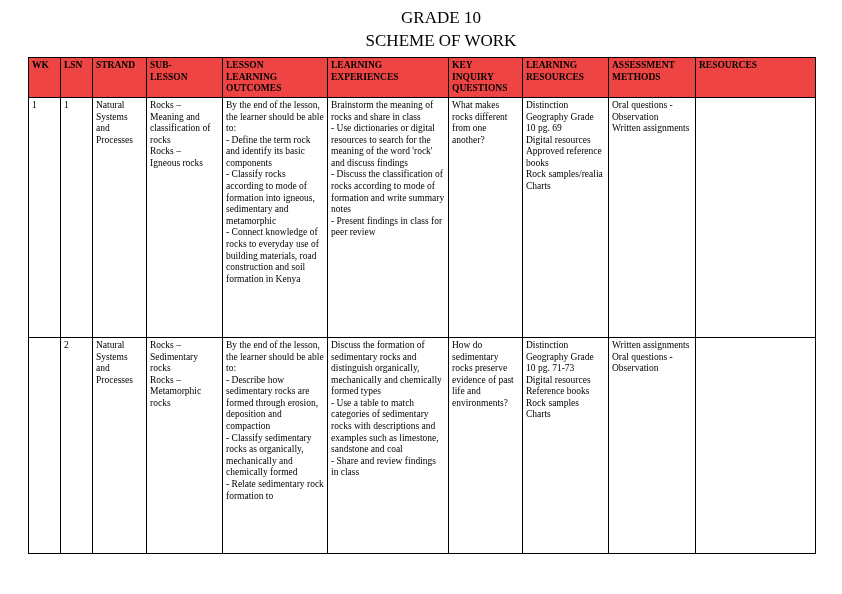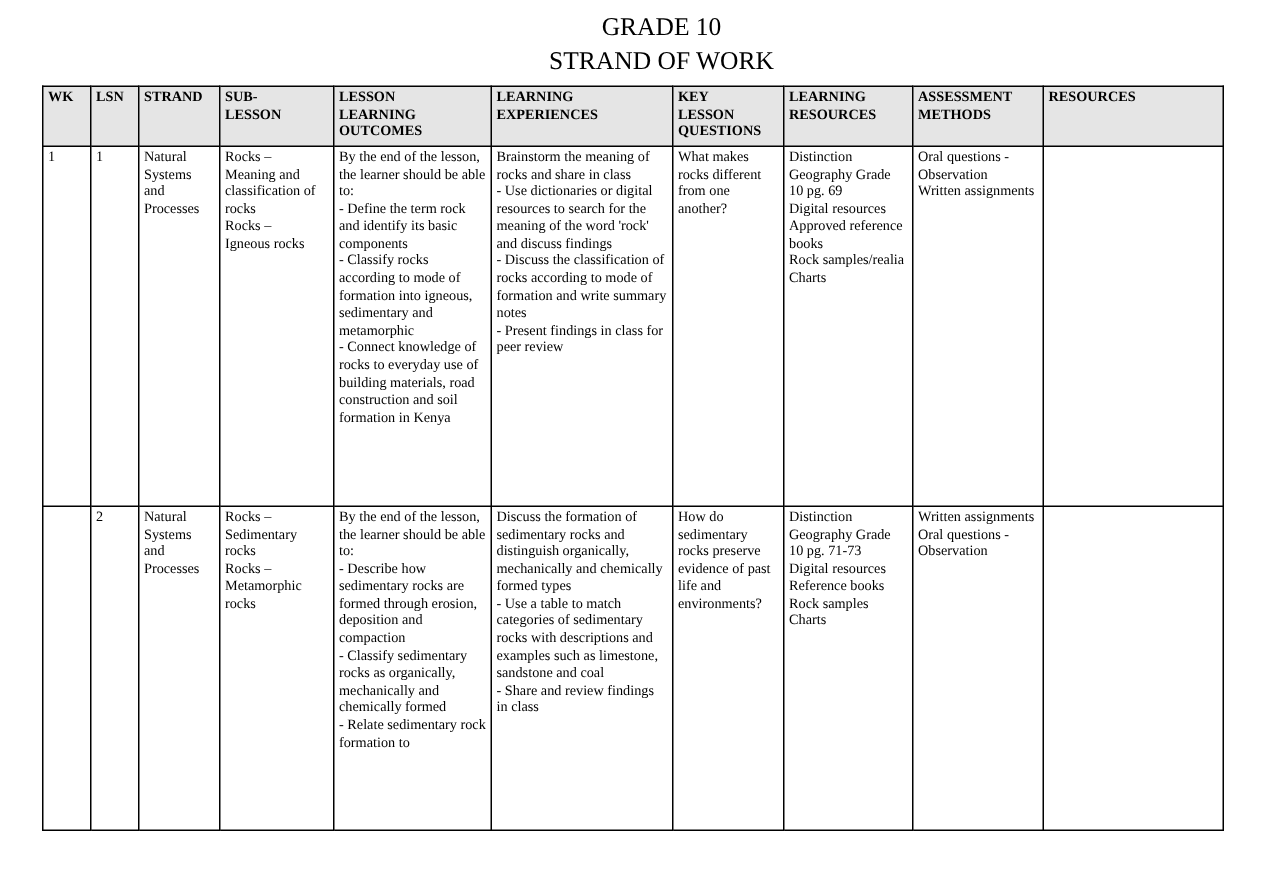--- a/index.html
+++ b/index.html
@@ -33,35 +33,35 @@
     vertical-align: top;
     text-align: left;
     padding: 2px 3px;
     font-size: 9.5px;
     line-height: 1.22;
     white-space: pre-line;
     overflow-wrap: break-word;
     word-wrap: break-word;
   }
   table.sow th {
-    background: #e5e5e5;
+    background: #ef4444;
     font-weight: bold;
   }
   tr.row-1 { height: 240px; }
   tr.row-2 { height: 216px; }
   tr.head-row { height: 40px; }
 </style>
 </head>
 <body>
 
 <div class="page">
 
   <div class="titles">
     <div>GRADE 10</div>
-    <div>STRAND OF WORK</div>
+    <div>SCHEME OF WORK</div>
   </div>
 
   <table class="sow">
     <colgroup>
       <col style="width:32px">
       <col style="width:32px">
       <col style="width:54px">
       <col style="width:76px">
       <col style="width:105px">
       <col style="width:121px">
@@ -76,21 +76,21 @@
         <th>LSN</th>
         <th>STRAND</th>
         <th>SUB-
 LESSON</th>
         <th>LESSON
 LEARNING
 OUTCOMES</th>
         <th>LEARNING
 EXPERIENCES</th>
         <th>KEY
-LESSON
+INQUIRY
 QUESTIONS</th>
         <th>LEARNING
 RESOURCES</th>
         <th>ASSESSMENT
 METHODS</th>
         <th>RESOURCES</th>
       </tr>
     </thead>
     <tbody>
       <tr class="row-1">

